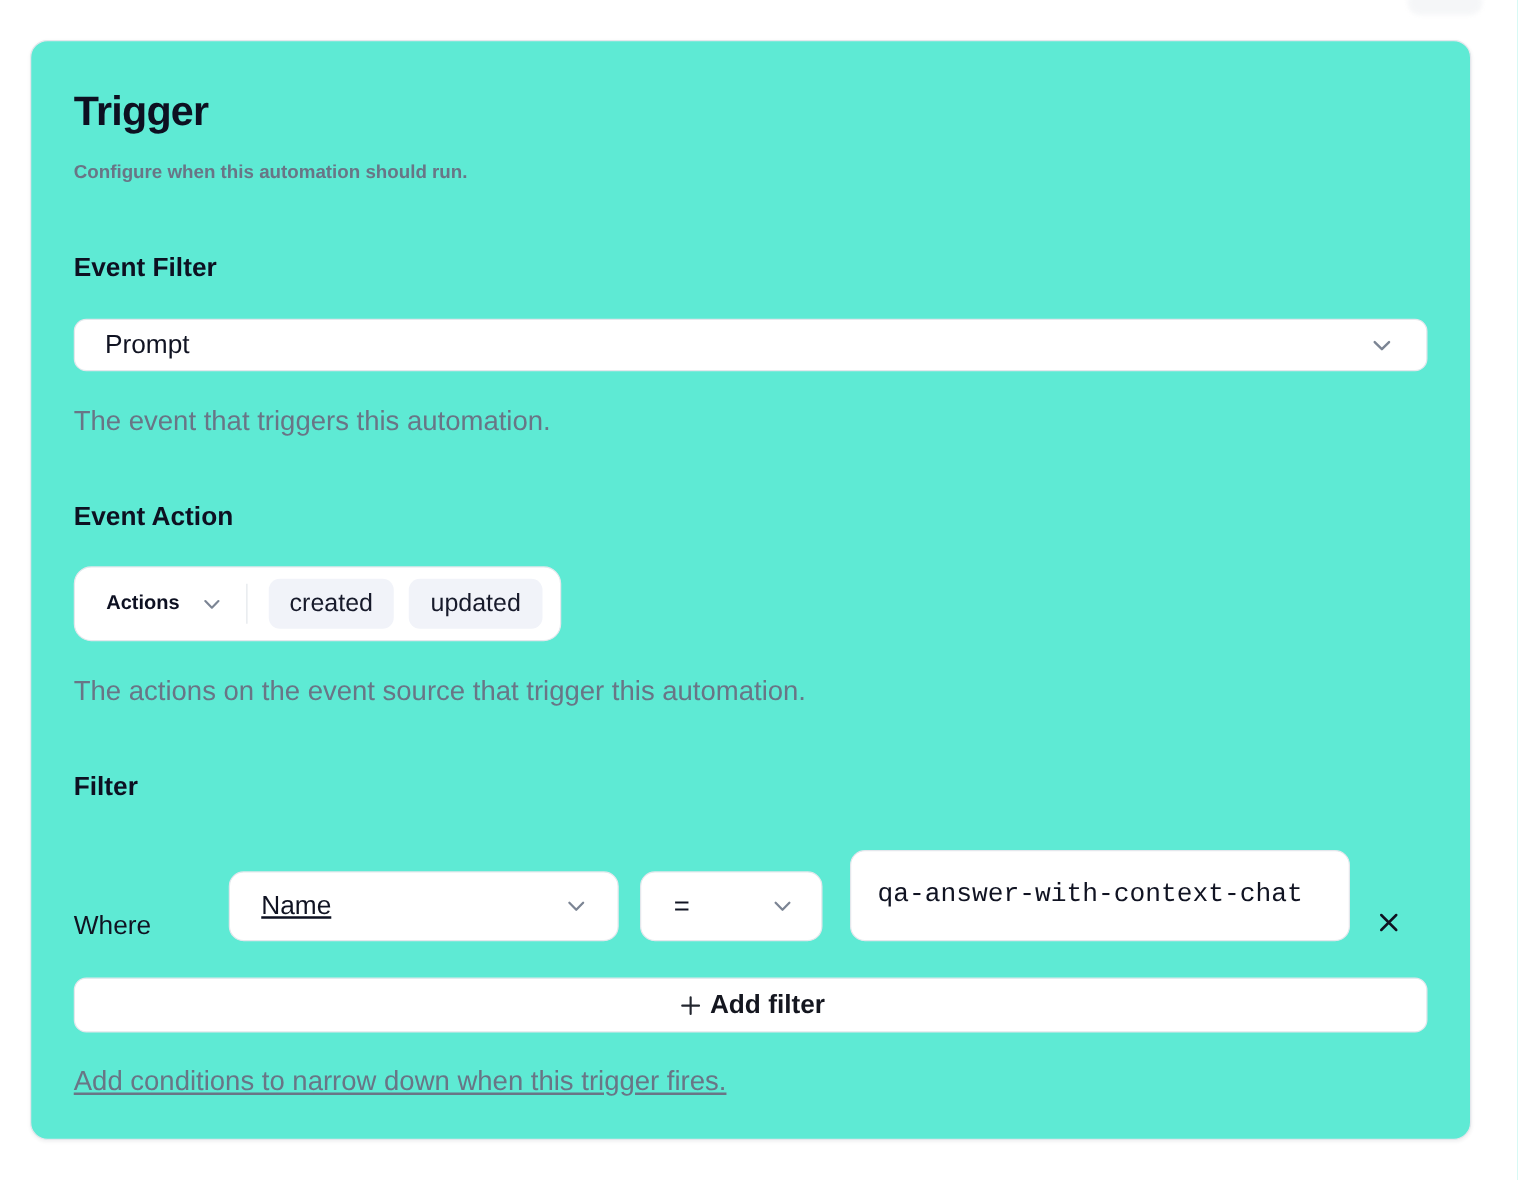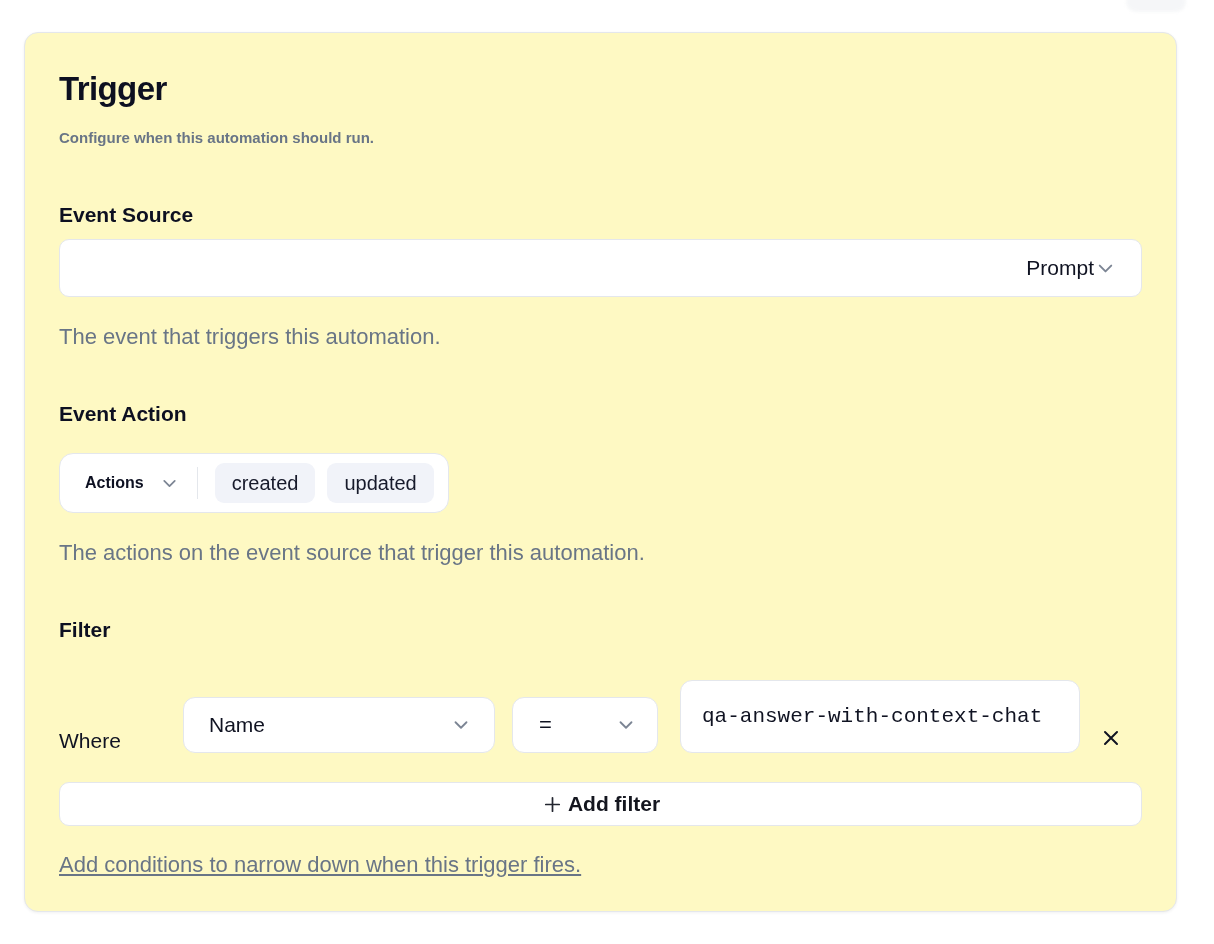--- a/index.html
+++ b/index.html
@@ -23,21 +23,21 @@
     border-radius: 10px;
     opacity: .55;
     filter: blur(1.5px);
   }
   .card {
     position: absolute;
     left: 24px;
     top: 32px;
     width: 1153px;
     height: 880px;
-    background: #fef9c3;
+    background: #5eead4;
     border: 1px solid #e4e7ec;
     border-radius: 14px;
     box-shadow: 0 1px 3px rgba(16,24,40,.06);
     padding: 36px 34px;
   }
   .card-title {
     margin: 0;
     font-size: 33px;
     line-height: 40px;
     font-weight: 700;
@@ -78,25 +78,24 @@
     font-size: 21px;
     color: #101322;
     white-space: nowrap;
   }
   .chev {
     flex: 0 0 auto;
     display: block;
   }
   
   .source-select {
-    margin-top: 12px;
+    margin-top: 28px;
     width: 100%;
-    height: 58px;
+    height: 42px;
     padding: 0 24px;
-    justify-content: flex-end;
   }
   
   .action-control {
     margin-top: 27px;
     display: inline-flex;
     align-items: center;
     height: 60px;
     border: 1px solid #e4e7ec;
     border-radius: 14px;
     padding: 0 14px 0 25px;
@@ -147,20 +146,21 @@
     width: 88px;
     flex: 0 0 auto;
     margin-right: 36px;
   }
   .field-select {
     width: 312px;
     height: 56px;
     border-radius: 12px;
     padding: 0 22px 0 25px;
     flex: 0 0 auto;
+    text-decoration: underline;
   }
   .op-select {
     width: 146px;
     height: 56px;
     border-radius: 12px;
     padding: 0 20px 0 26px;
     margin-left: 17px;
     flex: 0 0 auto;
   }
   .op-select .sel-text { font-weight: 500; font-size: 22px; }
@@ -215,21 +215,21 @@
 <body>
 
 <div class="partial-top"></div>
 
 <div class="card">
 
   <h1 class="card-title">Trigger</h1>
   <p class="card-subtitle">Configure when this automation should run.</p>
 
   
-  <div class="field-label">Event Source</div>
+  <div class="field-label">Event Filter</div>
   <div class="selectbox source-select">
     <span class="sel-text">Prompt</span>
     <svg class="chev" width="23" height="23" viewBox="0 0 24 24" fill="none" stroke="#7c8594" stroke-width="2" stroke-linecap="round" stroke-linejoin="round">
         <path d="M6 9l6 6 6-6"></path>
       </svg>
   </div>
   <p class="help-text">The event that triggers this automation.</p>
 
   
   <div class="field-label">Event Action</div>

